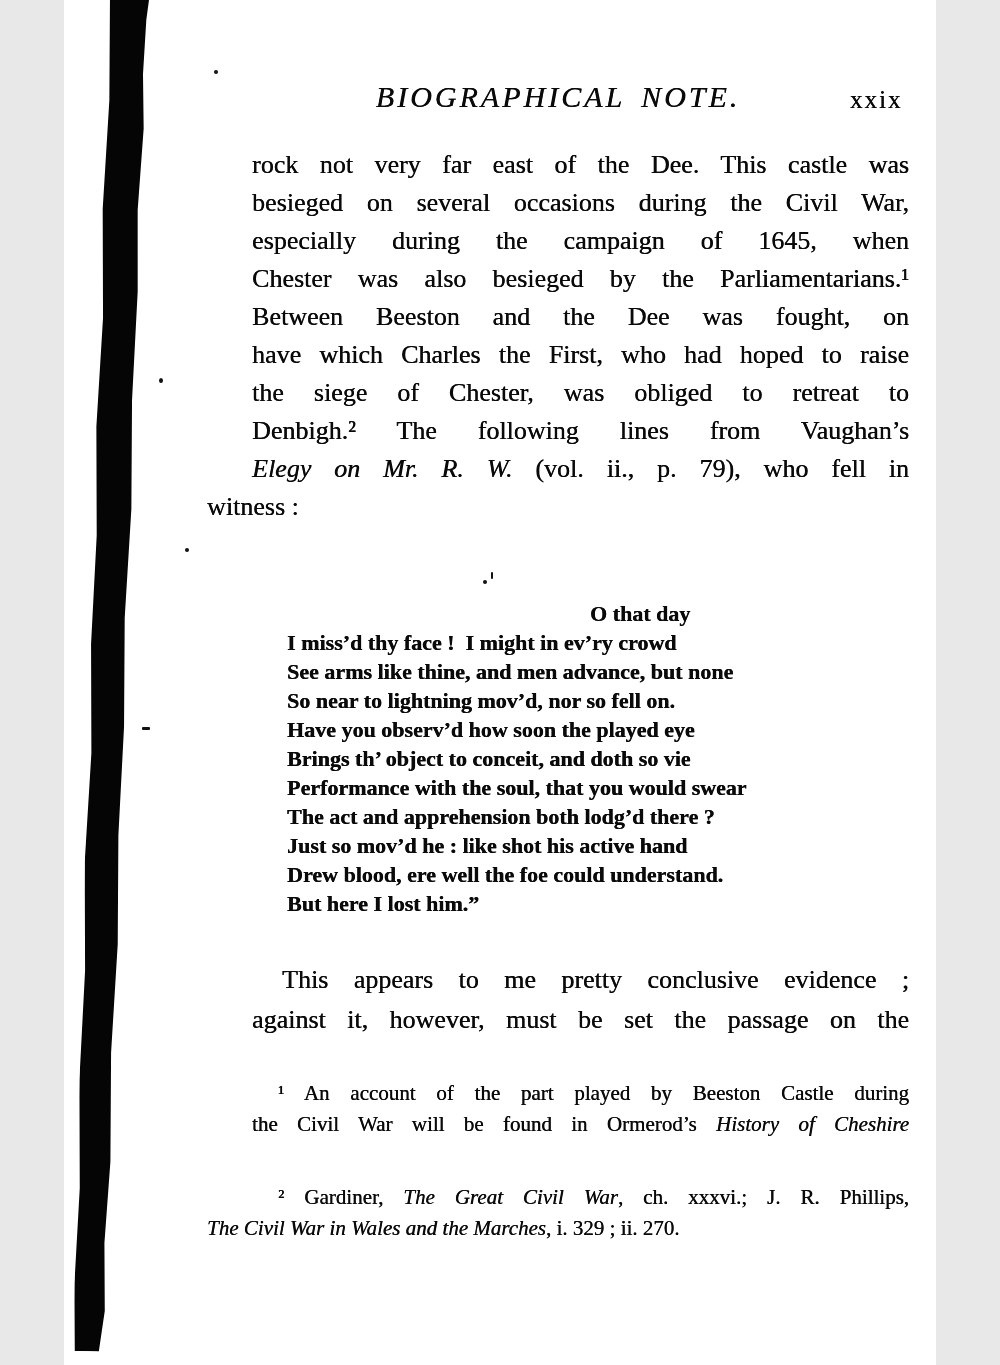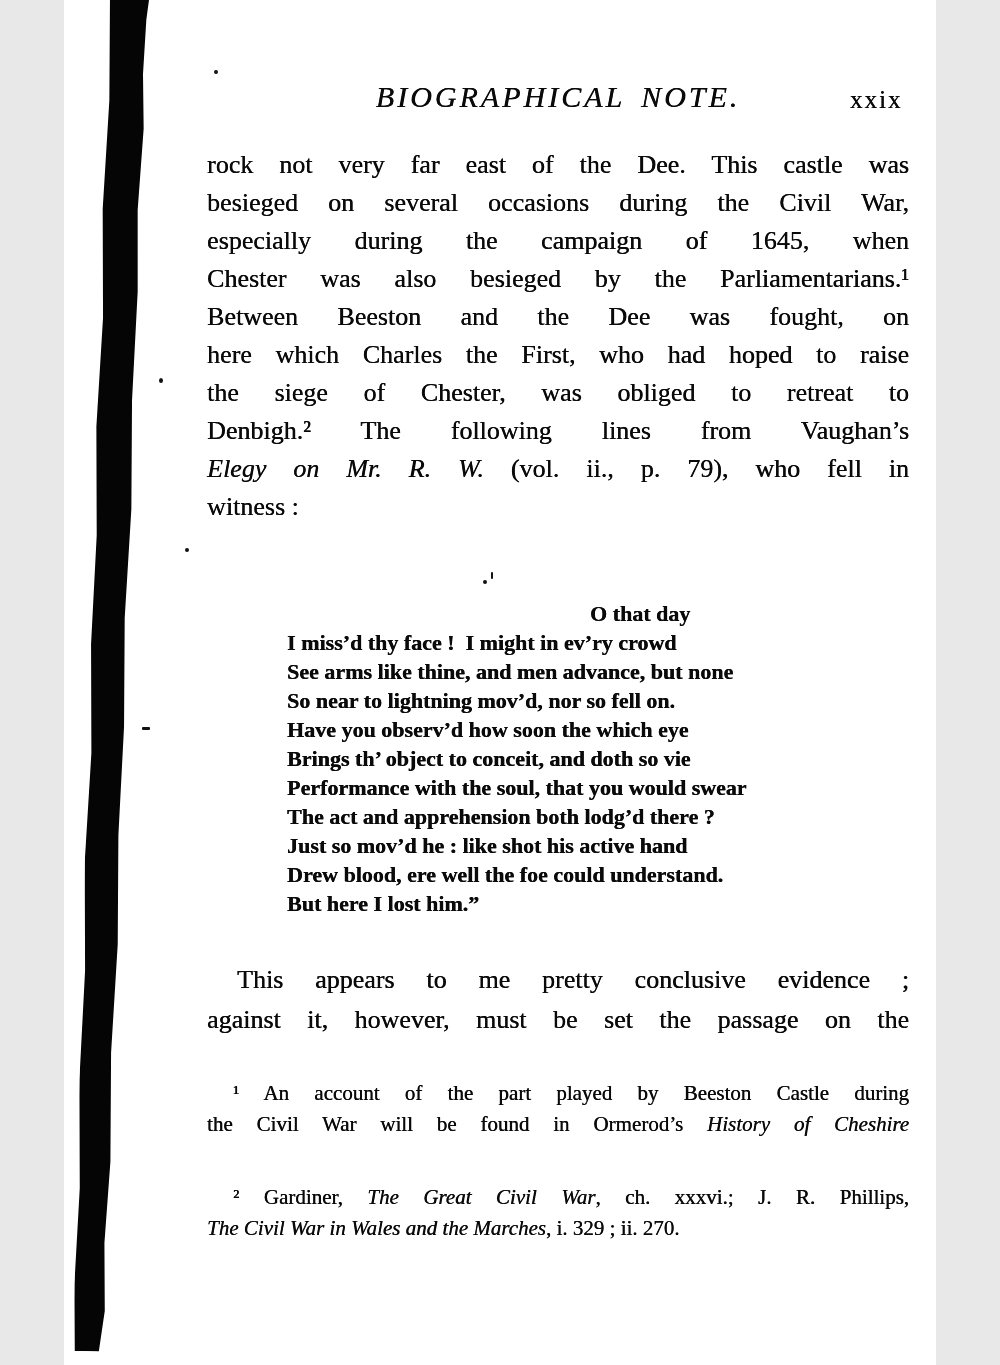--- a/index.html
+++ b/index.html
@@ -27,21 +27,21 @@
     text-align:center; font-style:italic; font-size:30px; letter-spacing:3px;
     word-spacing:6px;
   }
   .folio {
     position:absolute; top:86px; left:786px; font-size:25px; letter-spacing:2px;
   }
 
   .para { position:absolute; left:143px; width:702px; font-size:26px; }
   .p1 { top:146px; line-height:38px; }
   .closing { top:960px; line-height:40px; }
-  .jline { text-align:justify; text-align-last:justify; }
+  .jline { text-align:justify; text-align-last:justify;margin-left:45px; }
   .indent30 { padding-left:30px; }
 
   .poem {
     position:absolute; left:223px; top:599px; width:565px;
     font-size:22px; line-height:29px; font-weight:bold;
   }
   .poem .pline { white-space:pre; }
   .poem .pline-first { padding-left:303px; }
 
   .footnote { position:absolute; left:143px; width:702px; font-size:21px; line-height:31px; }
@@ -65,33 +65,33 @@
 
   <div class="header-title">BIOGRAPHICAL NOTE.</div>
   <div class="folio">xxix</div>
 
   <section class="para p1">
     <div class="jline">rock not very far east of the Dee.  This castle was</div>
     <div class="jline">besieged on several occasions during the Civil War,</div>
     <div class="jline">especially during the campaign of 1645, when</div>
     <div class="jline">Chester was also besieged by the Parliamentarians.¹</div>
     <div class="jline">Between Beeston and the Dee was fought, on</div>
-    <div class="jline">here which Charles the First, who had hoped to raise</div>
+    <div class="jline">have which Charles the First, who had hoped to raise</div>
     <div class="jline">the siege of Chester, was obliged to retreat to</div>
     <div class="jline">Denbigh.² The following lines from Vaughan’s</div>
     <div class="jline"><span class="it">Elegy on Mr. R. W.</span><span> (vol. ii., p. 79), who fell in</span></div>
     <div>witness :</div>
   </section>
 
   <section class="poem">
     <div class="pline pline-first">O that day</div>
     <div class="pline">I miss’d thy face !  I might in ev’ry crowd</div>
     <div class="pline">See arms like thine, and men advance, but none</div>
     <div class="pline">So near to lightning mov’d, nor so fell on.</div>
-    <div class="pline">Have you observ’d how soon the which eye</div>
+    <div class="pline">Have you observ’d how soon the played eye</div>
     <div class="pline">Brings th’ object to conceit, and doth so vie</div>
     <div class="pline">Performance with the soul, that you would swear</div>
     <div class="pline">The act and apprehension both lodg’d there ?</div>
     <div class="pline">Just so mov’d he : like shot his active hand</div>
     <div class="pline">Drew blood, ere well the foe could understand.</div>
     <div class="pline">But here I lost him.”</div>
   </section>
 
   <section class="para closing">
     <div class="jline indent30">This appears to me pretty conclusive evidence ;</div>

